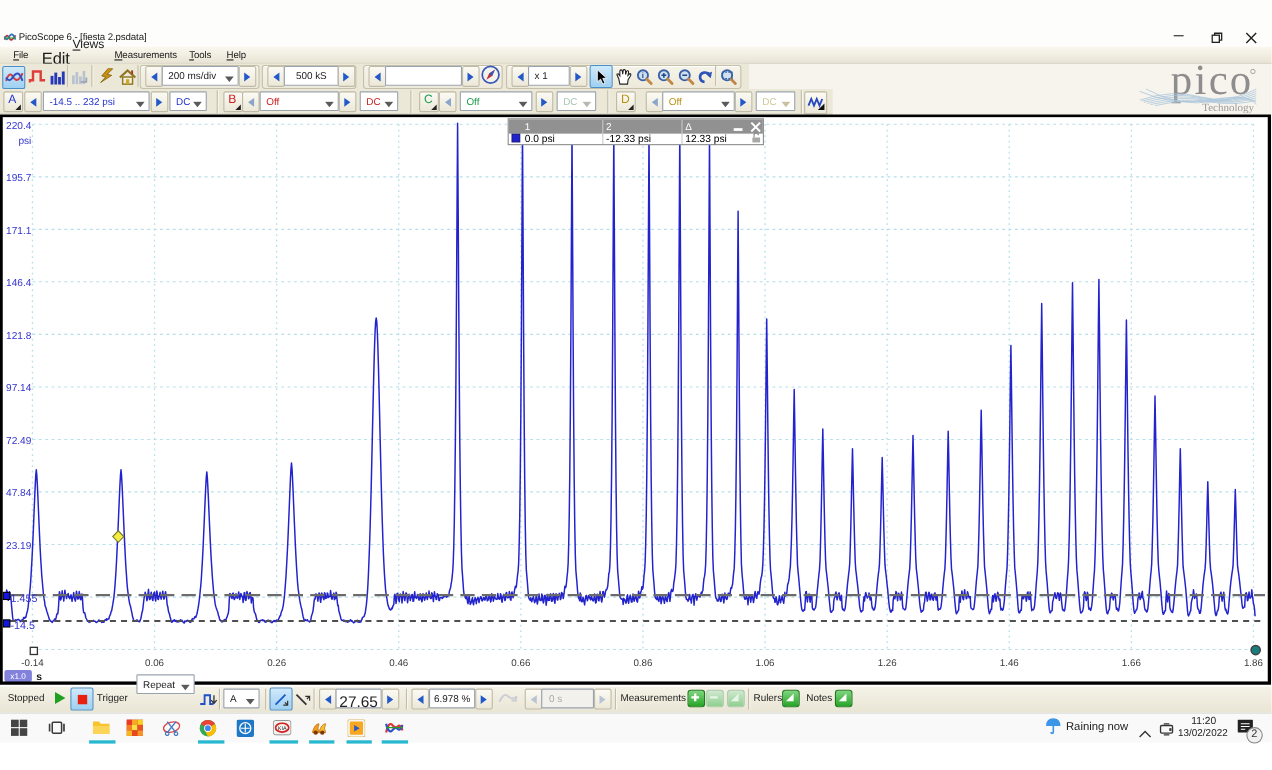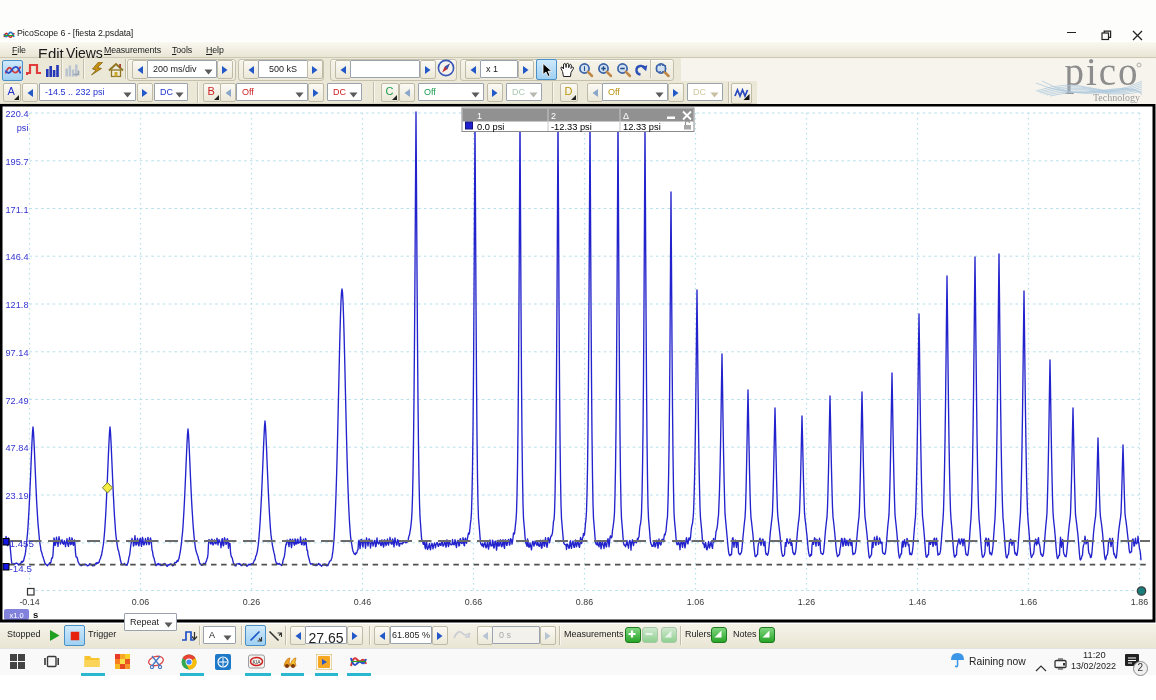--- a/index.html
+++ b/index.html
@@ -25,21 +25,21 @@
 <div class="abs" style="left:1101px;top:27px"><svg width="11" height="11" viewBox="0 0 11 11" style="">
       <rect x="1" y="3" width="6.5" height="6.5" fill="none" stroke="#222" stroke-width="1.2"></rect>
       <path d="M3.2 3 L3.2 1.2 L9.6 1.2 L9.6 7.4 L7.6 7.4" fill="none" stroke="#222" stroke-width="1.2"></path>
     </svg></div>
 <div class="abs" style="left:1132px;top:26.5px"><svg width="11" height="11" viewBox="0 0 11 11" style="">
       <path d="M1 1 L10 10 M10 1 L1 10" stroke="#222" stroke-width="1.3"></path>
     </svg></div>
 <div class="abs" style="left:0;top:41px;width:1156px;height:17px;background:linear-gradient(180deg,#faf8f0,#e9e5d5);border-top:1px solid #fff;border-bottom:1px solid #cdc8b4;box-sizing:border-box"></div>
 <div class="lbl" style="left:12px;top:45px;font-size:8.8px;letter-spacing:-0.1px"><span style="text-decoration:underline">F</span>ile</div>
 <div class="lbl" style="left:38px;top:45px;font-size:15px;letter-spacing:-0.1px"><span style="text-decoration:underline">E</span>dit</div>
-<div class="lbl" style="left:66px;top:45px;font-size:14px;letter-spacing:-0.1px"><span style="text-decoration:underline">V</span>iews</div>
+<div class="lbl" style="left:66px;top:35px;font-size:11px;letter-spacing:-0.1px"><span style="text-decoration:underline">V</span>iews</div>
 <div class="lbl" style="left:104px;top:45px;font-size:8.8px;letter-spacing:-0.1px"><span style="text-decoration:underline">M</span>easurements</div>
 <div class="lbl" style="left:172px;top:45px;font-size:8.8px;letter-spacing:-0.1px"><span style="text-decoration:underline">T</span>ools</div>
 <div class="lbl" style="left:206px;top:45px;font-size:8.8px;letter-spacing:-0.1px"><span style="text-decoration:underline">H</span>elp</div>
 <div class="abs" style="left:0;top:58px;width:1156px;height:23px;background:#f6f4ec"></div>
 <div class="abs" style="left:0;top:58px;width:681px;height:23px;background:#ebe8d7"></div>
 <div class="tbtn sel" style="left:2px;top:59.5px">
     <svg width="17" height="15" viewBox="0 0 17 15" style="">
       <path d="M1 11 Q4 2 7 7 T13 9 Q15 7 16 4" fill="none" stroke="#d43c3c" stroke-width="1.8"></path>
       <path d="M1 8 Q4 13 7 8 T13 5 Q15 8 16 11" fill="none" stroke="#2c50c8" stroke-width="1.8"></path>
     </svg>
@@ -451,21 +451,21 @@
     <svg width="8" height="9" viewBox="0 0 8 9" style="">
       <path d="M1 0.5 L6.5 4.5 L1 8.5 Z" fill="#2258c8"></path>
     </svg>
   </div>
 <div class="sep" style="left:368.5px;top:626px;height:19px"></div>
 <div class="abtn" style="left:374px;top:626px">
     <svg width="8" height="9" viewBox="0 0 8 9" style="">
       <path d="M7 0.5 L1.5 4.5 L7 8.5 Z" fill="#2258c8"></path>
     </svg>
   </div>
-<div class="combo" style="left:390px;top:626px;width:40px;height:16px;text-align:center"><span style="position:relative;top:3px;font-size:9px">61.805 %</span></div>
+<div class="combo" style="left:390px;top:626px;width:40px;height:16px;text-align:center"><span style="position:relative;top:3px;font-size:9px">6.978 %</span></div>
 <div class="abtn" style="left:432px;top:626px">
     <svg width="8" height="9" viewBox="0 0 8 9" style="">
       <path d="M1 0.5 L6.5 4.5 L1 8.5 Z" fill="#2258c8"></path>
     </svg>
   </div>
 <div class="abs" style="left:453px;top:627px"><svg width="18" height="14" viewBox="0 0 18 14" style="">
       <path d="M1 11 Q5 2 9 6 T17 6" fill="none" stroke="#c8ccd4" stroke-width="1.6"></path>
       <path d="M12 10 L16 10 L16 6" fill="none" stroke="#c8ccd4" stroke-width="1.6"></path>
     </svg></div>
 <div class="abtn" style="left:477px;top:626px">

